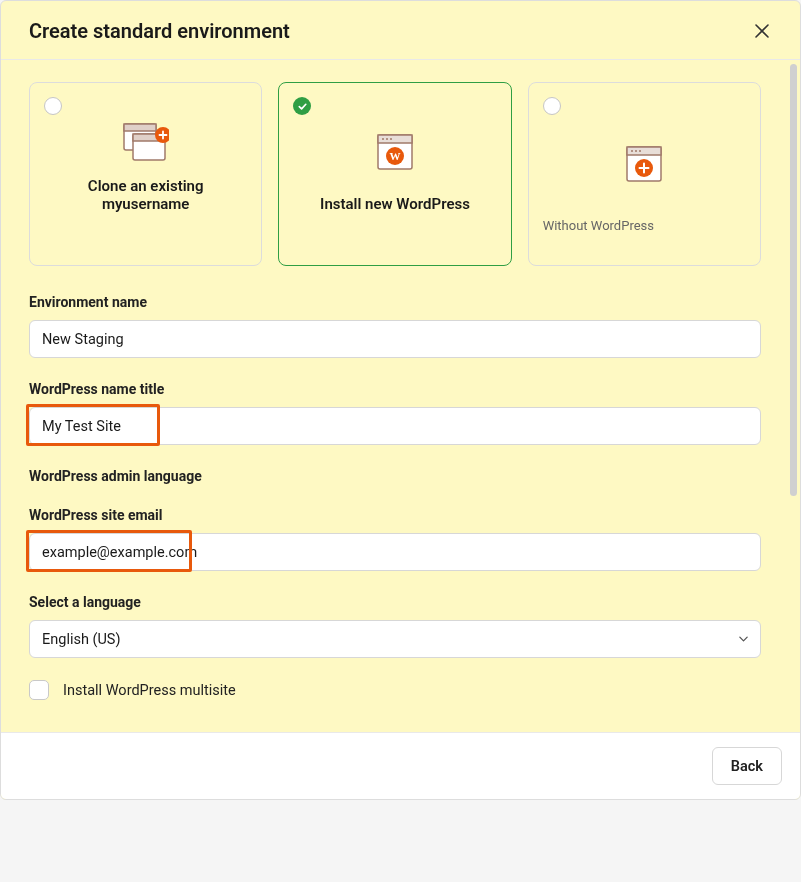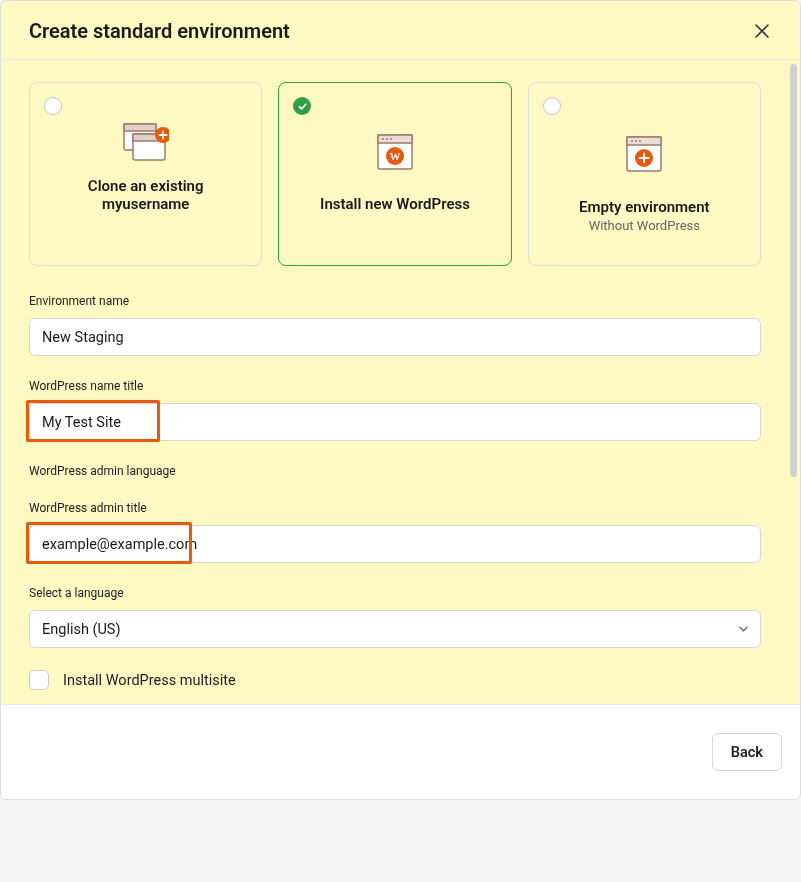--- a/index.html
+++ b/index.html
@@ -106,34 +106,34 @@
     margin-top: -6px;
   }
   .card-label {
     text-align:center;
     font-weight: 600;
     font-size: 15px;
     color:#1a1a1a;
     margin-bottom: 2px;
   }
   .card-sublabel {
-    text-align:center;
+    text-align:left;
     font-size: 13px;
     color:#666;
   }
   .card-bottom-pad {
     height: 36px;
   }
 
   .form-group {
     margin-bottom: 22px;
   }
   .form-label {
-    font-size: 12px;
-    font-weight: 400;
+    font-size: 14px;
+    font-weight: 700;
     color: #222;
     display: block;
     margin-bottom: 10px;
     margin-top: 23px;
   }
   .form-input, .form-select {
     width: 100%;
     height: 38px;
     border: 1px solid #d7d7d7;
     border-radius: 6px;
@@ -202,21 +202,21 @@
     background:#fff;
     cursor:pointer;
   }
   .checkbox-label {
     font-size: 14.5px;
     color:#222;
   }
 
   .modal-footer {
     border-top: 1px solid #e9e9e9;
-    padding: 28px 18px;
+    padding: 14px 18px;
     display:flex;
     justify-content:flex-end;
     gap: 27px;
     background:#fff;
   }
   .btn {
     height: 38px;
     padding: 0 18px;
     border-radius: 6px;
     font-size: 14.5px;
@@ -298,21 +298,20 @@
             <svg width="40" height="40" viewBox="0 0 40 40">
               <rect x="3" y="3" width="34" height="34" rx="2" fill="#fff" stroke="#a07a6a" stroke-width="1.5"></rect>
               <rect x="3" y="3" width="34" height="8" fill="#e8ded8" stroke="#a07a6a" stroke-width="1.5"></rect>
               <circle cx="8" cy="7" r="1" fill="#a07a6a"></circle>
                 <circle cx="12" cy="7" r="1" fill="#a07a6a"></circle>
                 <circle cx="16" cy="7" r="1" fill="#a07a6a"></circle>
               <circle cx="20" cy="24" r="9" fill="#E8590C"></circle>
               <path d="M20 19.5 v9 M15.5 24 h9" stroke="#fff" stroke-width="2" stroke-linecap="round"></path>
             </svg>
           </div>
-          <div class="card-label">Empty environment</div>
           <div class="card-sublabel">Without WordPress</div>
           <div style="height:18px"></div>
         </div>
       </div>
 
       <div class="form-group">
         <label class="form-label">Environment name</label>
         <input class="form-input" value="New Staging" style="">
       </div>
 
@@ -323,21 +322,21 @@
           <div class="highlight-box" style="left:-3px; top:-3px; width:134px; height:42px;"></div>
         </div>
       </div>
 
       <div class="form-group">
         <label class="form-label">WordPress admin language</label>
       </div>
 
 
       <div class="form-group">
-        <label class="form-label">WordPress admin title</label>
+        <label class="form-label">WordPress site email</label>
         <div class="input-wrap">
           <input class="form-input" value="example@example.com" style="">
           <div class="highlight-box" style="left:-3px; top:-3px; width:166px; height:42px;"></div>
         </div>
       </div>
 
       <div class="form-group">
         <label class="form-label">Select a language</label>
         <div class="select-wrap">
           <div class="form-input form-select" style="display:flex;align-items:center;">

